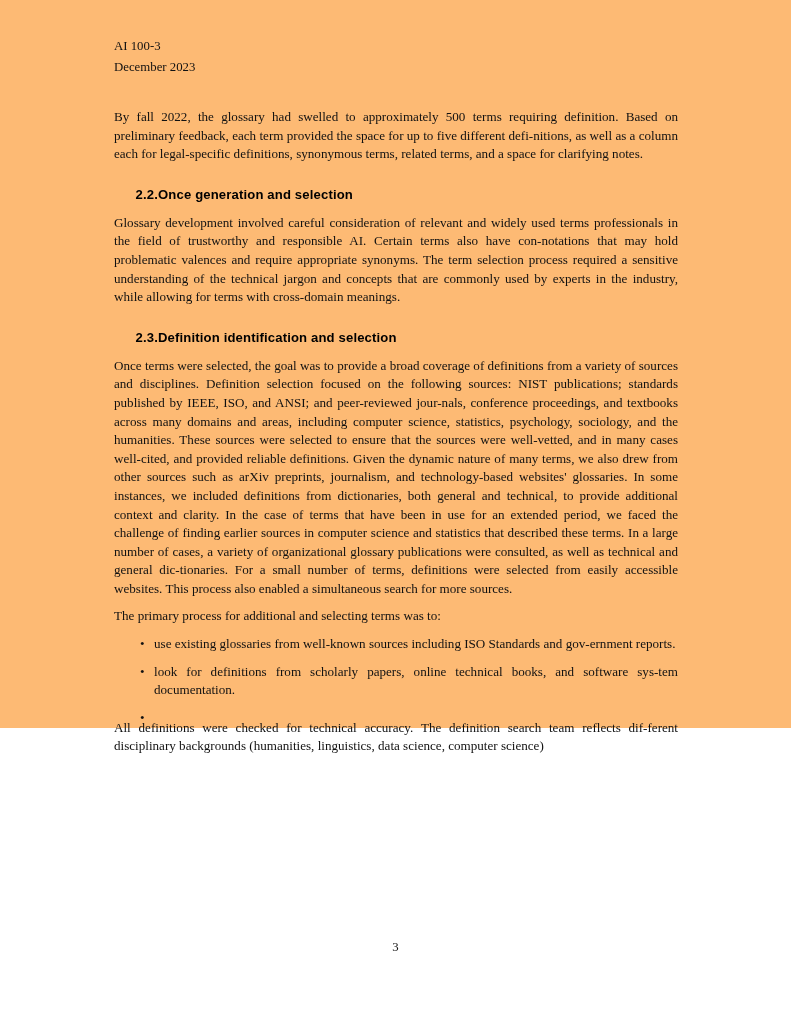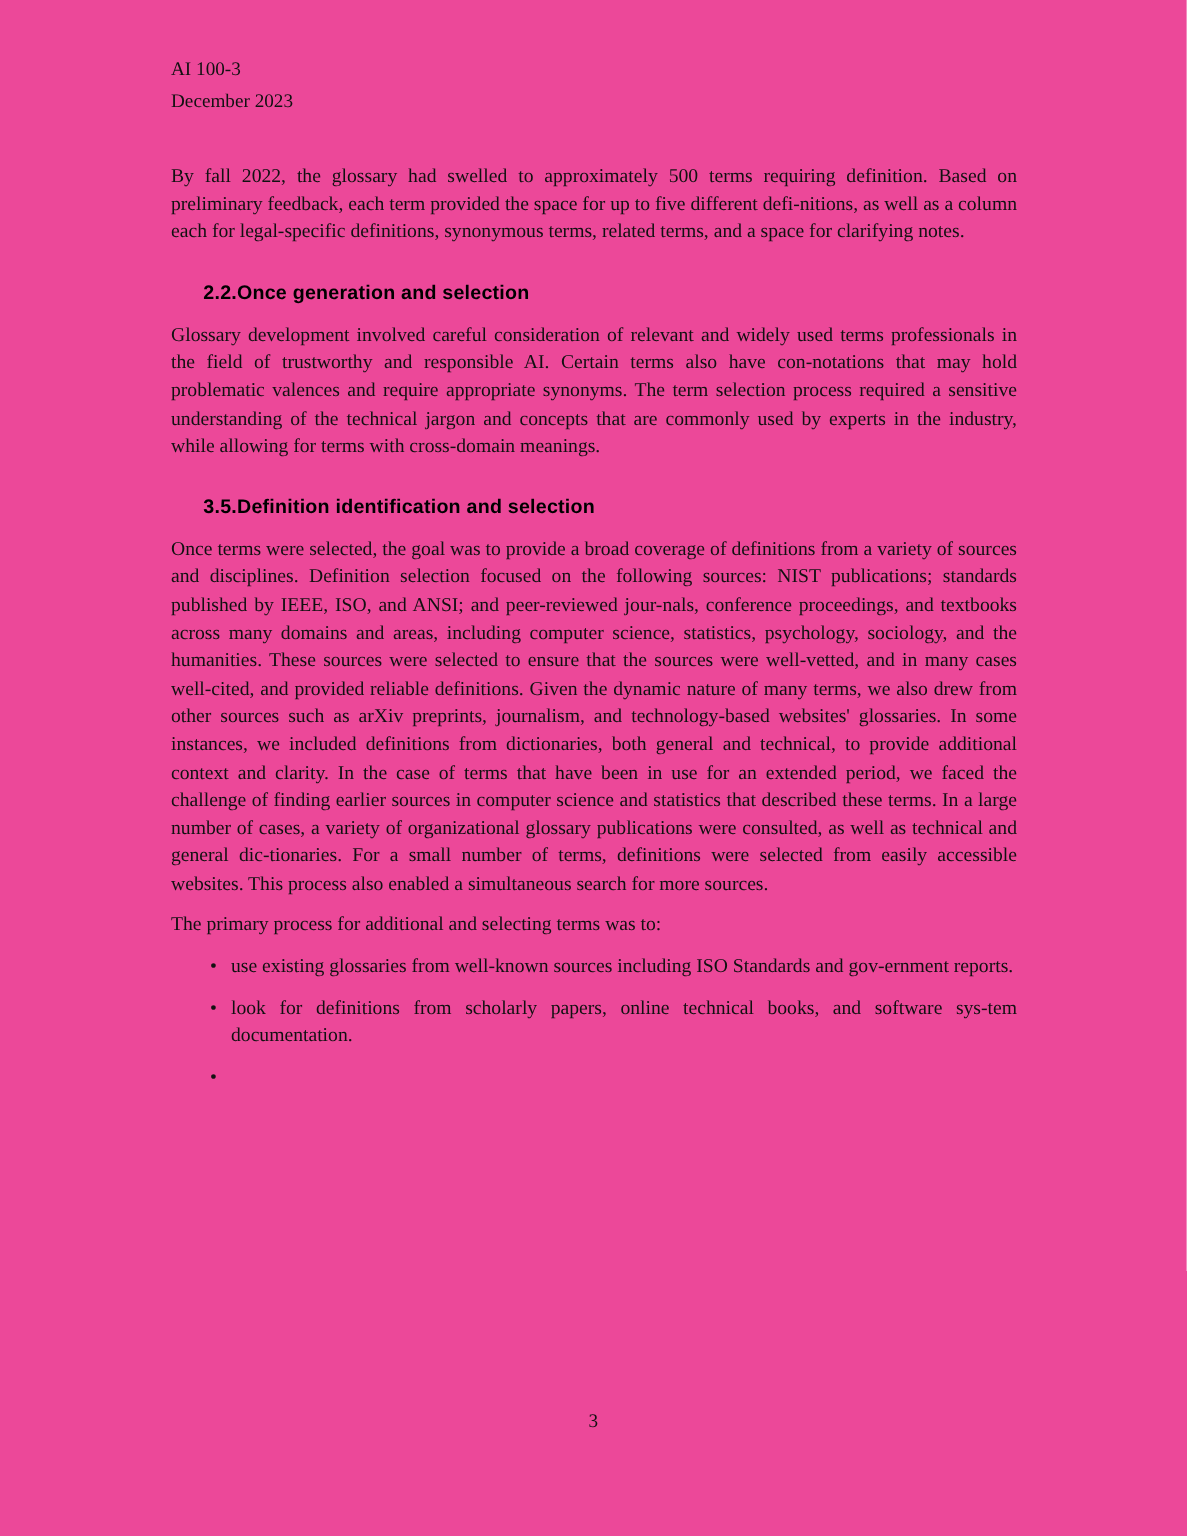--- a/index.html
+++ b/index.html
@@ -13,22 +13,22 @@
     height: 1024px;
     position: relative;
     font-family: "Liberation Serif", "DejaVu Serif", serif;
     color: #111111;
     overflow: hidden;
   }
   .page {
     position: absolute;
     left: 0; top: 0;
     width: 791px;
-    height: 1024px;
-    background: #ec4899;
+    height: 728px;
+    background: #fdba74;
   }
   .header {
     position: absolute;
     left: 114px;
     top: 36px;
     font-size: 12.8px;
     line-height: 21px;
     color: #111111;
   }
   .header div { white-space: nowrap; }
@@ -115,21 +115,21 @@
 
     <p class="body">By fall 2022, the glossary had swelled to approximately 500 terms requiring definition. Based on preliminary feedback, each term provided the space for up to five different defi-nitions, as well as a column each for legal-specific definitions, synonymous terms, related terms, and a space for clarifying notes.</p>
 
     <h2 class="section">
       <span class="num">2.2.</span><span>Once generation and selection</span>
     </h2>
 
     <p class="body">Glossary development involved careful consideration of relevant and widely used terms professionals in the field of trustworthy and responsible AI. Certain terms also have con-notations that may hold problematic valences and require appropriate synonyms. The term selection process required a sensitive understanding of the technical jargon and concepts that are commonly used by experts in the industry, while allowing for terms with cross-domain meanings.</p>
 
     <h2 class="section">
-      <span class="num">3.5.</span><span>Definition identification and selection</span>
+      <span class="num">2.3.</span><span>Definition identification and selection</span>
     </h2>
 
     <p class="body">Once terms were selected, the goal was to provide a broad coverage of definitions from a variety of sources and disciplines. Definition selection focused on the following sources: NIST publications; standards published by IEEE, ISO, and ANSI; and peer-reviewed jour-nals, conference proceedings, and textbooks across many domains and areas, including computer science, statistics, psychology, sociology, and the humanities. These sources were selected to ensure that the sources were well-vetted, and in many cases well-cited, and provided reliable definitions. Given the dynamic nature of many terms, we also drew from other sources such as arXiv preprints, journalism, and technology-based websites' glossaries. In some instances, we included definitions from dictionaries, both general and technical, to provide additional context and clarity. In the case of terms that have been in use for an extended period, we faced the challenge of finding earlier sources in computer science and statistics that described these terms. In a large number of cases, a variety of organizational glossary publications were consulted, as well as technical and general dic-tionaries. For a small number of terms, definitions were selected from easily accessible websites. This process also enabled a simultaneous search for more sources.</p>
 
     <p class="body">The primary process for additional and selecting terms was to:</p>
 
     <ul class="bullets">
       <li>
         <span class="marker">•</span>
         <span>use existing glossaries from well-known sources including ISO Standards and gov-ernment reports.</span>
@@ -138,18 +138,19 @@
         <span class="marker">•</span>
         <span>look for definitions from scholarly papers, online technical books, and software sys-tem documentation.</span>
       </li>
       <li>
         <span class="marker">•</span>
       </li>
     </ul>
 
     <div class="spacer-after-list"></div>
 
+    <p class="body tight">All definitions were checked for technical accuracy. The definition search team reflects dif-ferent disciplinary backgrounds (humanities, linguistics, data science, computer science)</p>
 
   </div>
 
   <div class="page-number">3</div>
 
 </div>
 
 </body></html>

